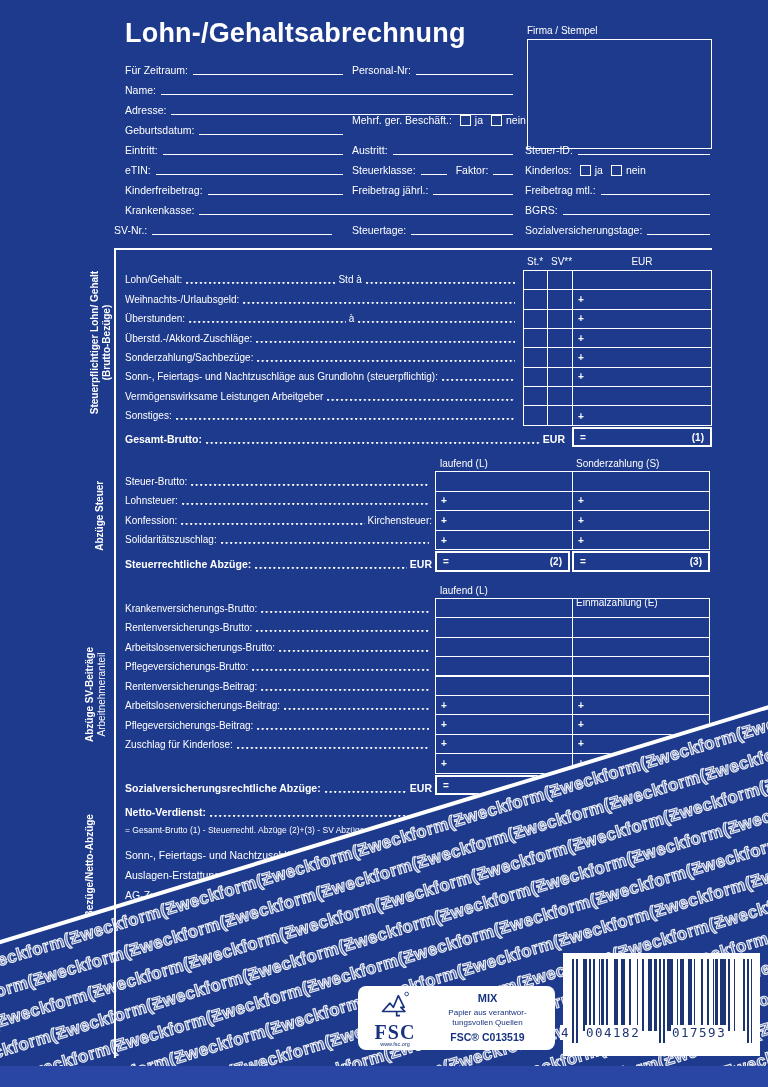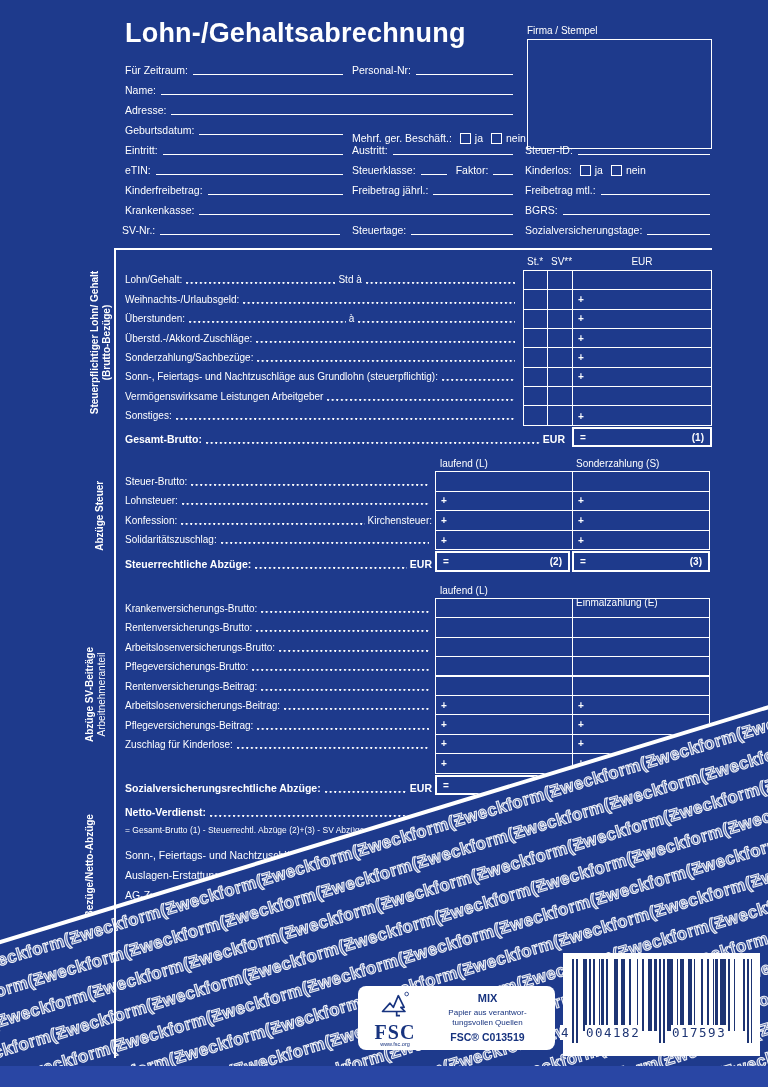--- a/index.html
+++ b/index.html
@@ -81,21 +81,21 @@
     <span class="uline"></span>
   </div>
   <div class="hrow" style="left:125px;top:102px;width:390px;">
     <span class="lbl">Adresse:</span>
     <span class="uline"></span>
   </div>
   <div class="hrow" style="left:125px;top:122px;width:220px;">
     <span class="lbl">Geburtsdatum:</span>
     <span class="uline"></span>
   </div>
-  <div class="hrow" style="left:352px;top:130px;width:163px;">
+  <div class="hrow" style="left:352px;top:112px;width:163px;">
     <span class="lbl">Mehrf. ger. Beschäft.:</span>
     <span class="cb"></span>
     <span class="lbl">ja</span>
     <span class="cb"></span>
     <span class="lbl">nein</span>
   </div>
   <div class="hrow" style="left:125px;top:142px;width:220px;">
     <span class="lbl">Eintritt:</span>
     <span class="uline"></span>
   </div>
@@ -137,21 +137,21 @@
     <span class="uline"></span>
   </div>
   <div class="hrow" style="left:125px;top:202px;width:390px;">
     <span class="lbl">Krankenkasse:</span>
     <span class="uline"></span>
   </div>
   <div class="hrow" style="left:525px;top:202px;width:187px;">
     <span class="lbl">BGRS:</span>
     <span class="uline"></span>
   </div>
-  <div class="hrow" style="left:122px;top:222px;width:220px;">
+  <div class="hrow" style="left:114px;top:222px;width:220px;">
     <span class="lbl">SV-Nr.:</span>
     <span class="uline"></span>
   </div>
   <div class="hrow" style="left:352px;top:222px;width:163px;">
     <span class="lbl">Steuertage:</span>
     <span class="uline"></span>
   </div>
   <div class="hrow" style="left:525px;top:222px;width:187px;">
     <span class="lbl">Sozialversicherungstage:</span>
     <span class="uline"></span>

